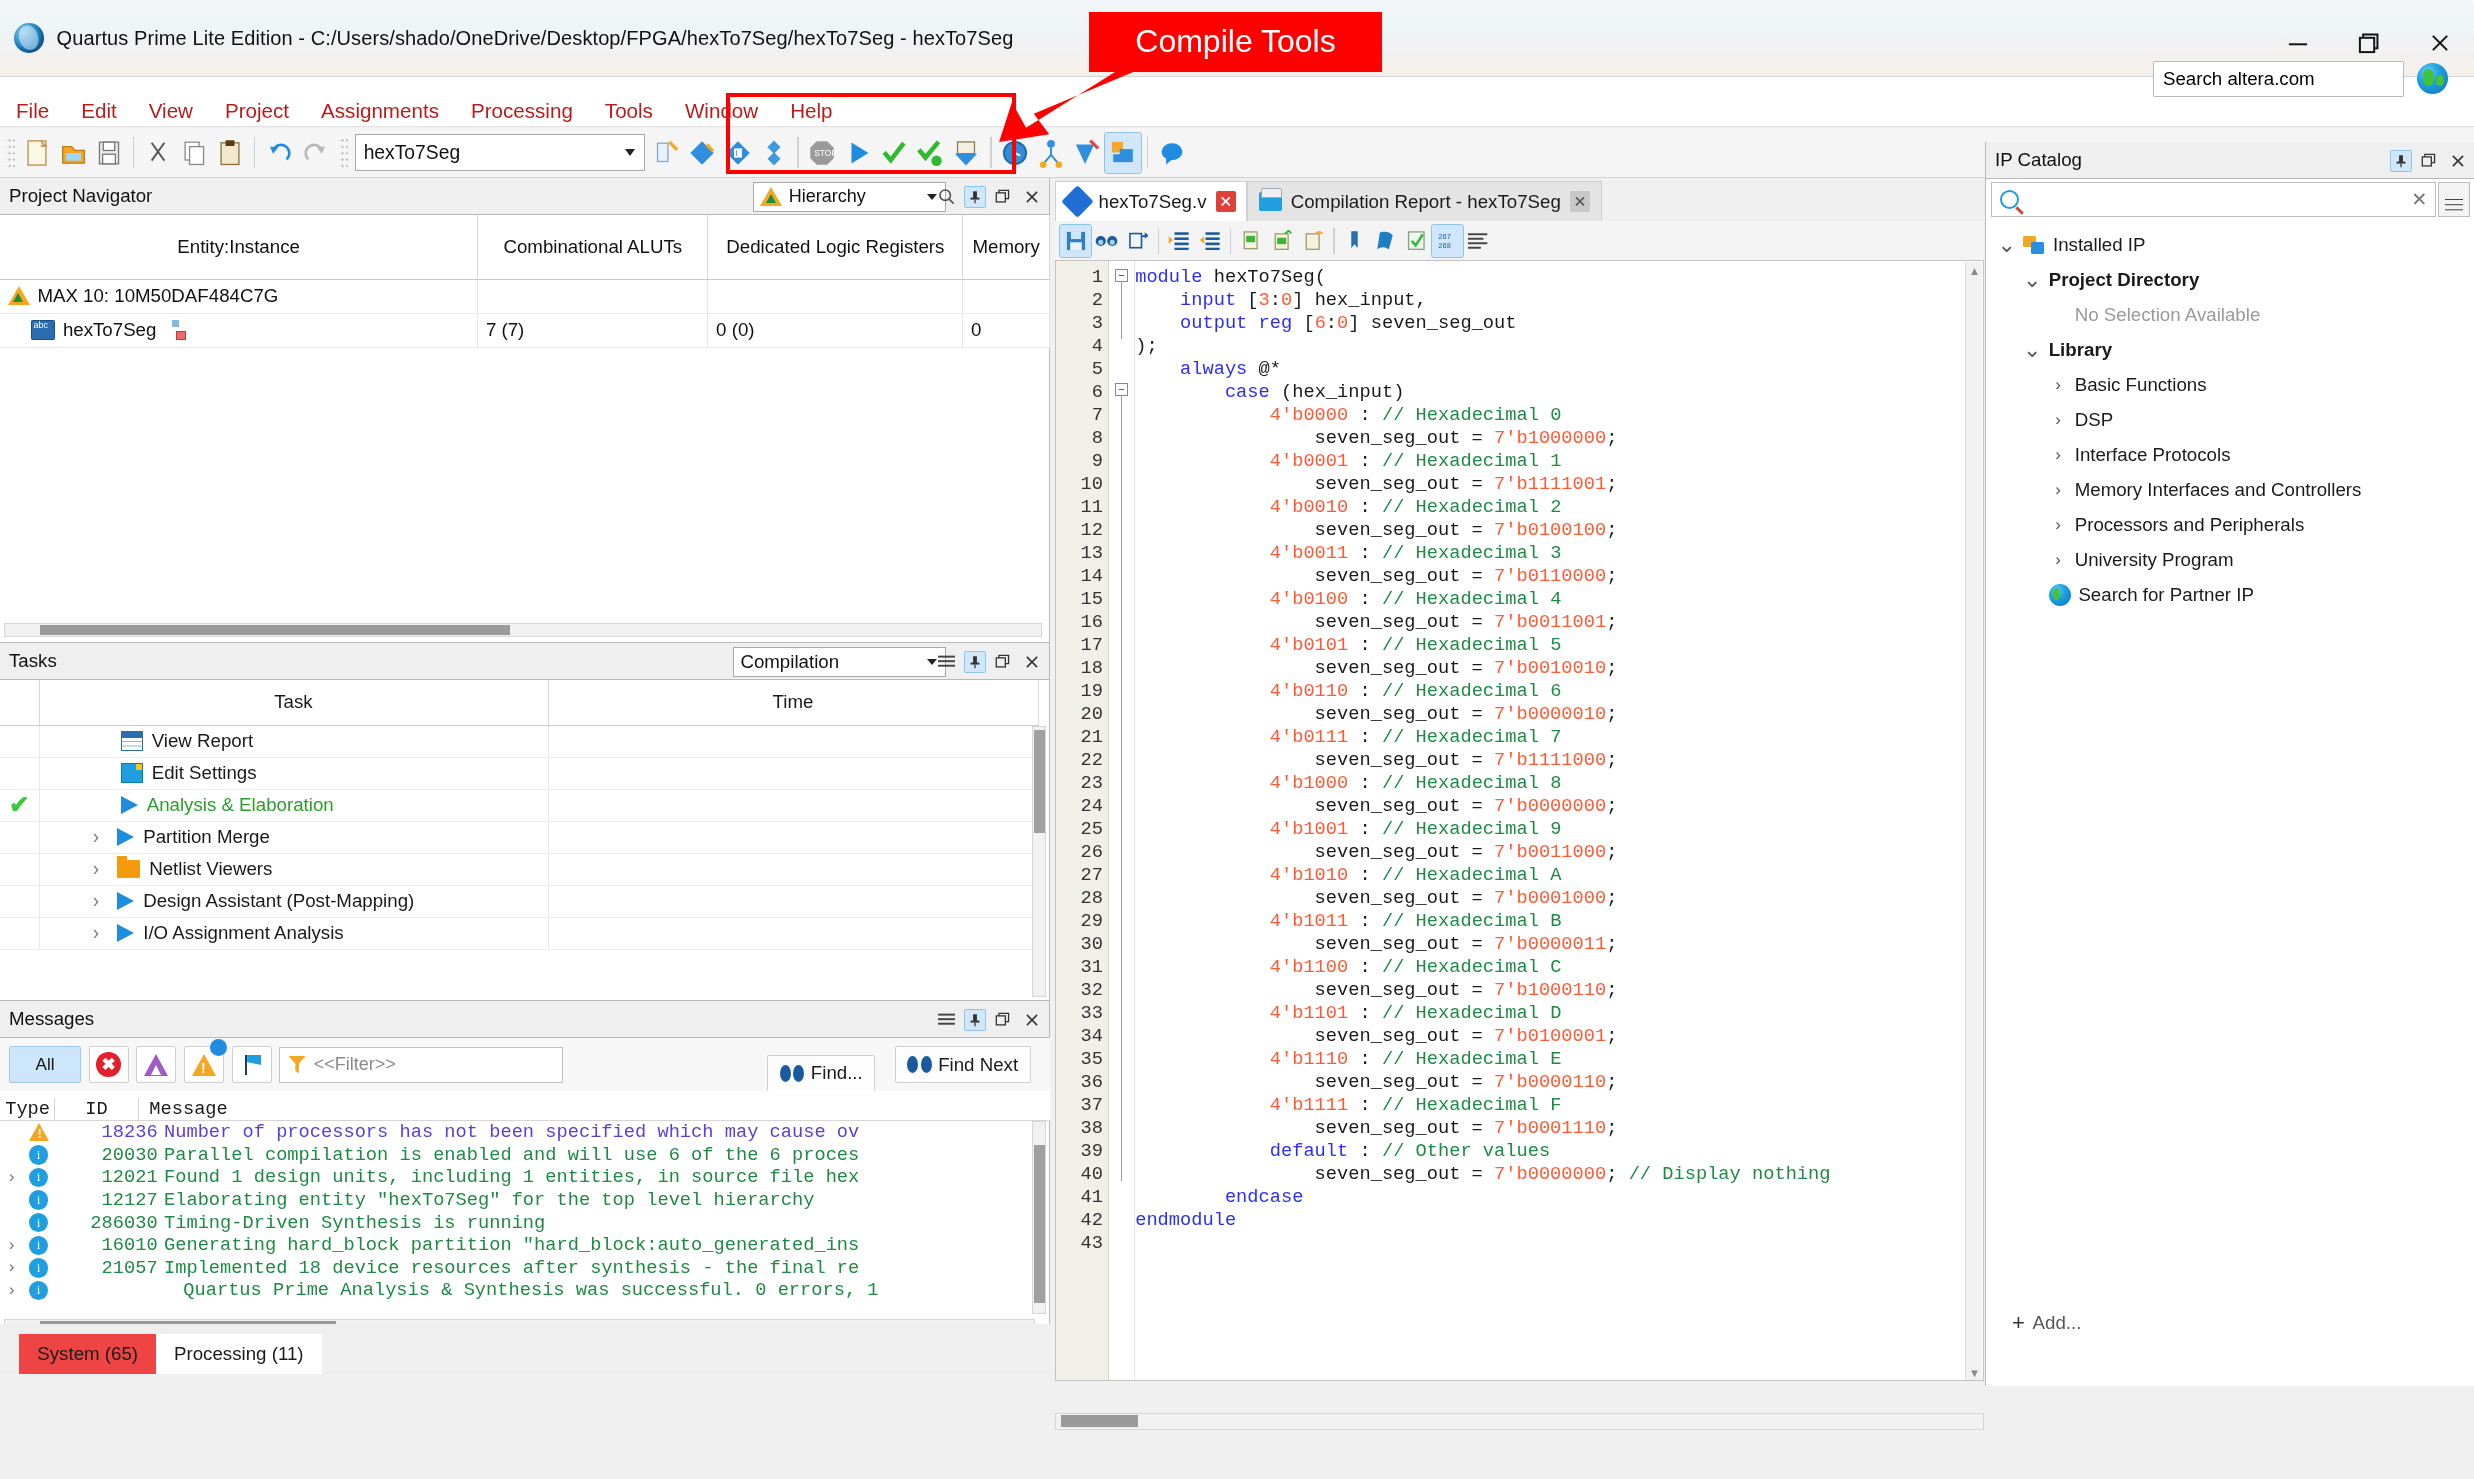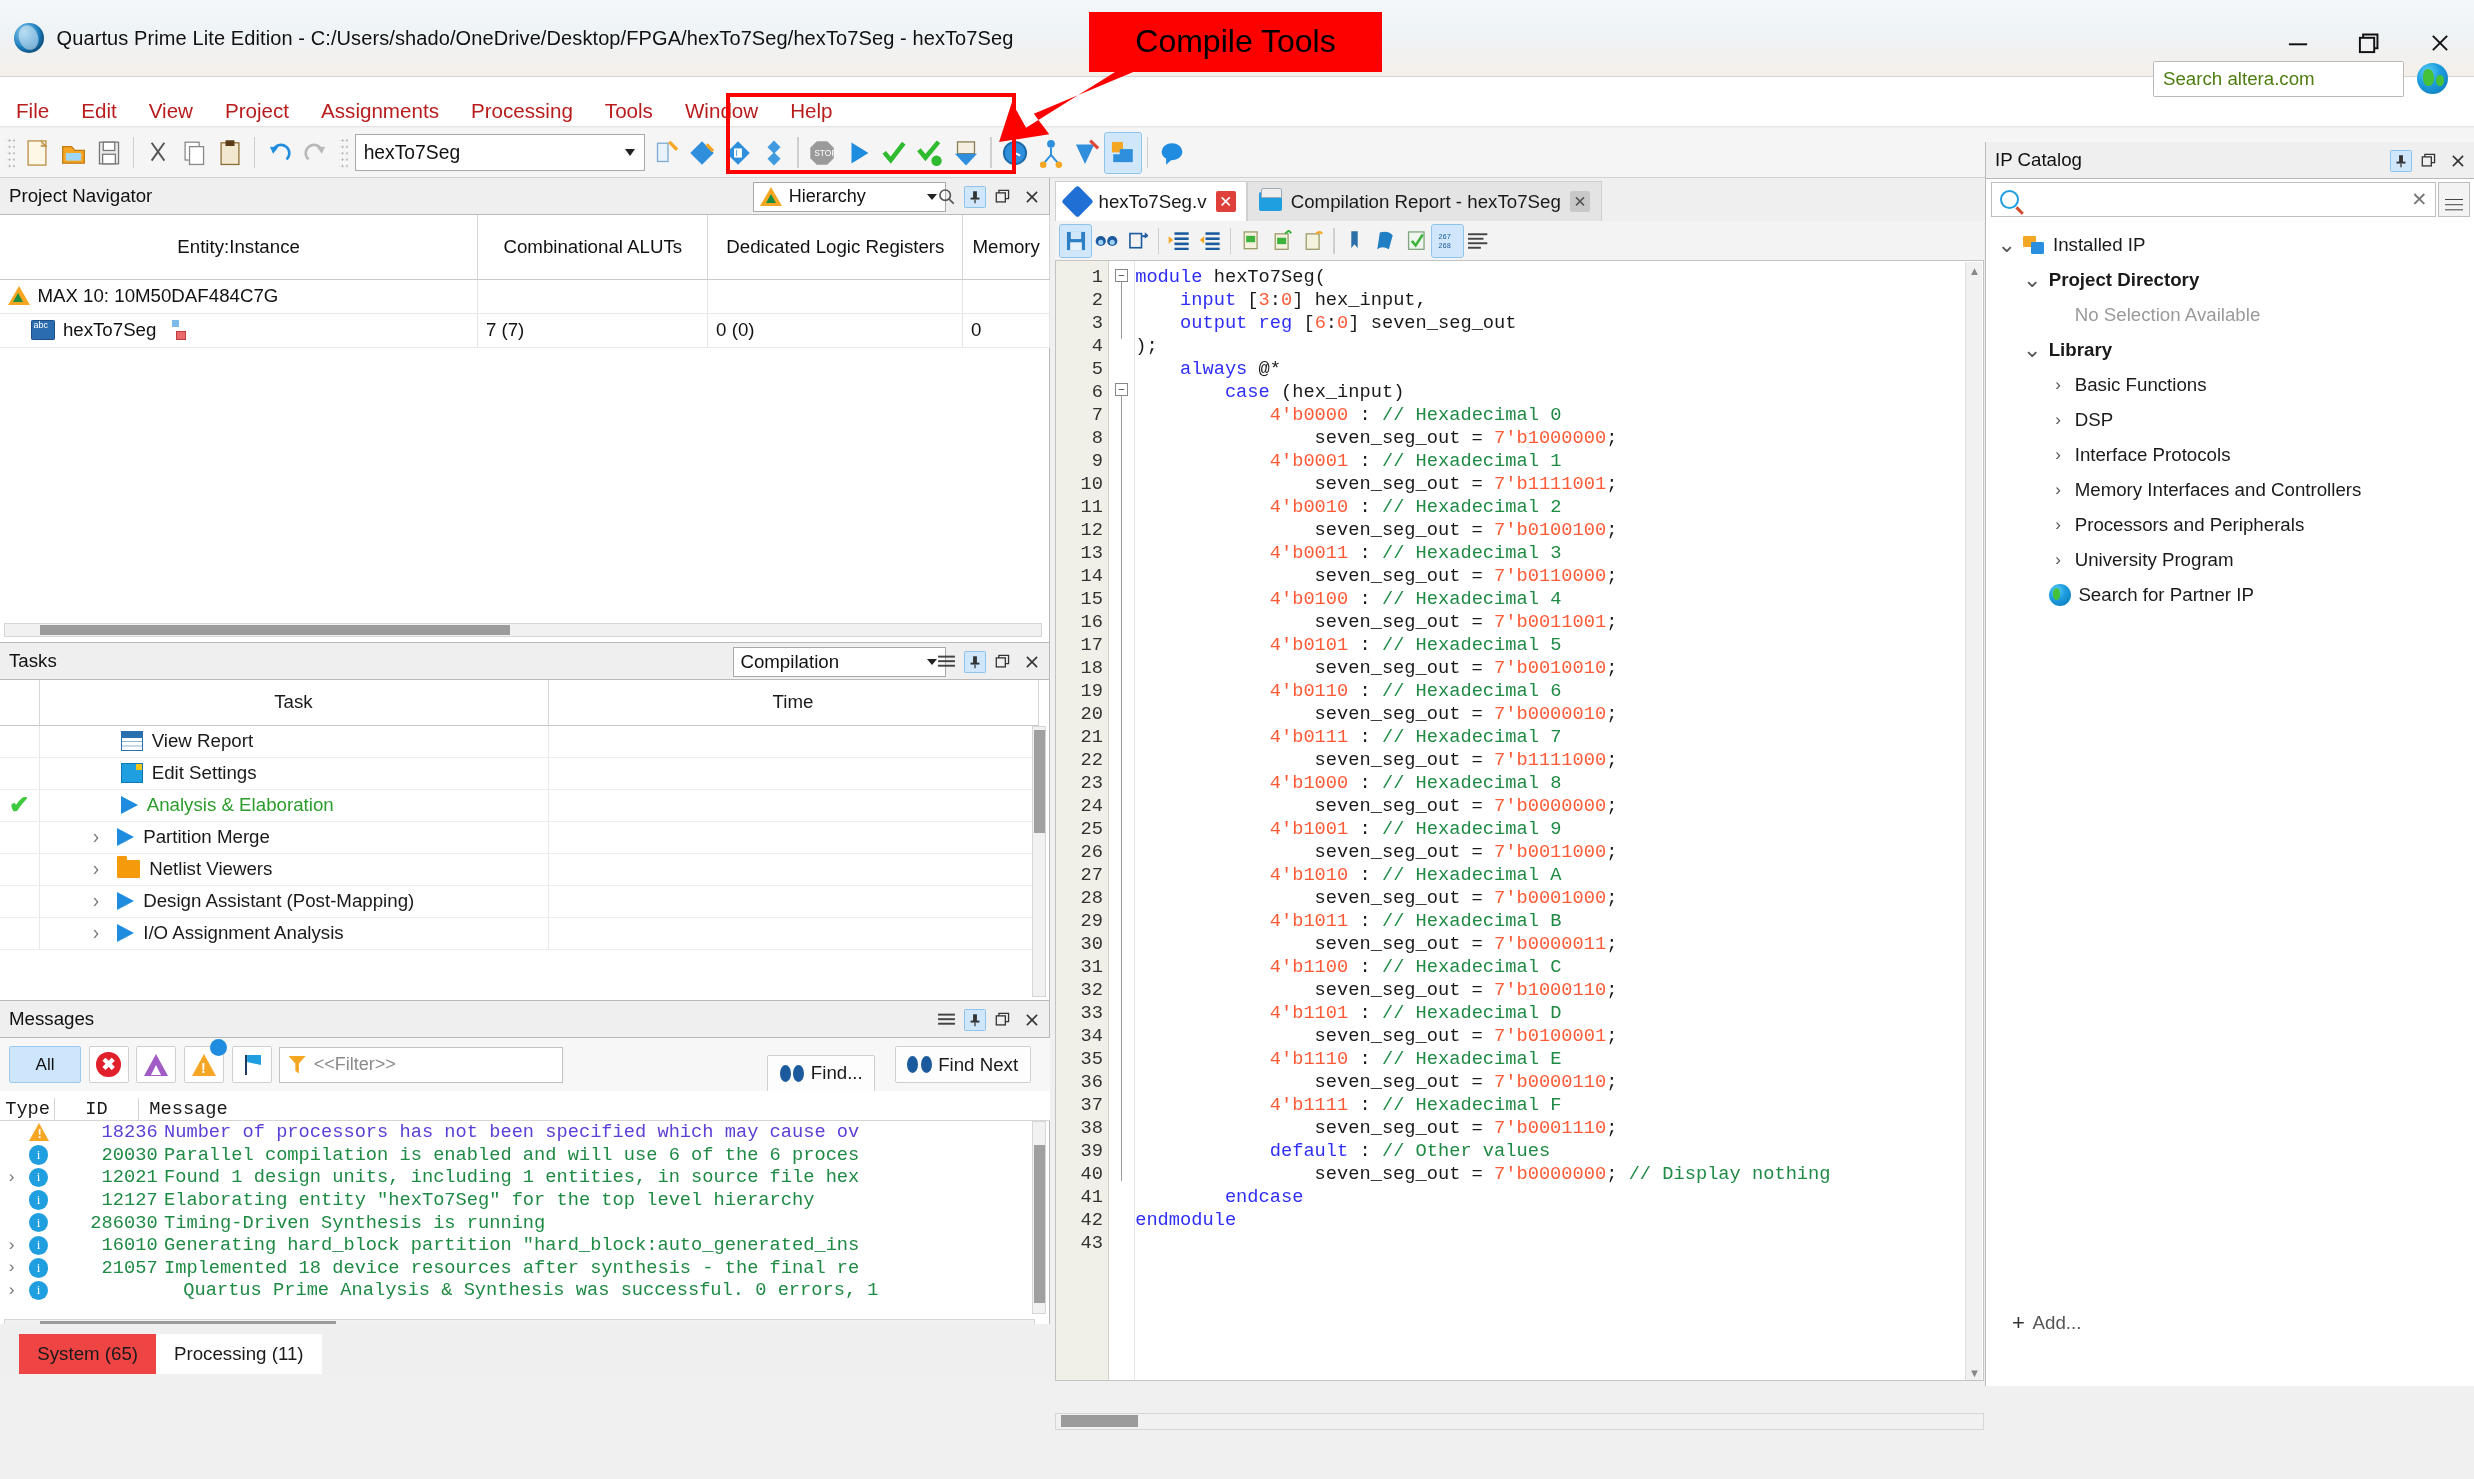--- a/index.html
+++ b/index.html
@@ -42,21 +42,21 @@
   .menubar {
     position:absolute; left:0; top:77px; width:2475px; height:50px;
     background:#fff; display:flex; align-items:center; border-bottom:0.6px solid #e3e3e3;
   }
   .menu-item { padding:0 16px; height:32px; line-height:50px; font-size:20.6px; color:#b91c1c; cursor:default; white-space:nowrap;}
   .altera-search {
     position:absolute; right:71px; top:61px; width:251px; height:36px;
     border:0.6px solid #b9b9b9; background:#fff; border-radius:1.3px;
     display:flex; align-items:center; padding-left:9px;
   }
-  .altera-search .ph { color:#4d7c0f; font-size:18.7px; }
+  .altera-search .ph { color:#000000; font-size:18.7px; }
   .altera-globe {
     position:absolute; right:27px; top:63px; width:31px;height:31px; border-radius:50%;
     background:radial-gradient(circle at 35% 30%, #5fd0f5 0%, #1f9fe0 40%, #0b74b5 100%);
     overflow:hidden;
   }
   .altera-globe:before{content:"";position:absolute;left:6.4px;top:5.8px;width:10.3px;height:17px;background:#46c13a;border-radius:45% 55% 50% 50%;}
   .altera-globe:after{content:"";position:absolute;left:19.3px;top:11.6px;width:7.7px;height:11.6px;background:#46c13a;border-radius:50%;}
 
   
   .toolbar {
@@ -73,21 +73,21 @@
   .proj-combo {
     width:290px; height:37px; background:#fff; border:0.6px solid #a9a9a9;
     display:flex; align-items:center; padding:0 7.7px; margin:0 2.6px; position:relative;
   }
   .proj-combo .val { font-size:19.3px; color:#111; }
   .proj-combo .arr { position:absolute; right:9px; width:0;height:0;border-left:5.8px solid transparent;border-right:5.8px solid transparent;border-top:7px solid #222;}
 
   
   .annot-box {
     position:absolute; left:1089px; top:11.6px; width:293px; height:60px; background:#fd0000;
-    color:#000000; font-size:32px; display:flex; align-items:center; justify-content:center; z-index:60;
+    color:#ffffff; font-size:32px; display:flex; align-items:center; justify-content:center; z-index:60;
     font-family:"Liberation Sans", sans-serif;
   }
   .annot-rect {
     position:absolute; left:726px; top:93px; width:290px; height:81px;
     border:4.5px solid #fd0000; z-index:55; pointer-events:none;
   }
   .annot-arrow { position:absolute; left:954px; top:52px; width:193px; height:90px; z-index:58; }
 
   
   .panel { position:absolute; background:#fff; }

